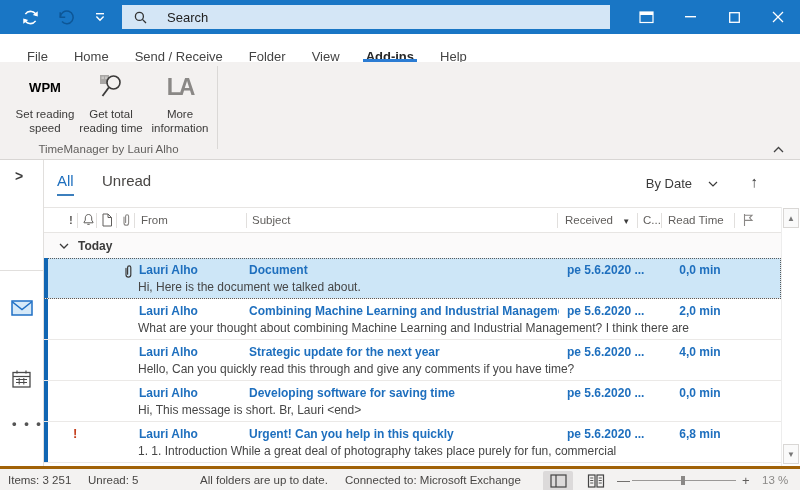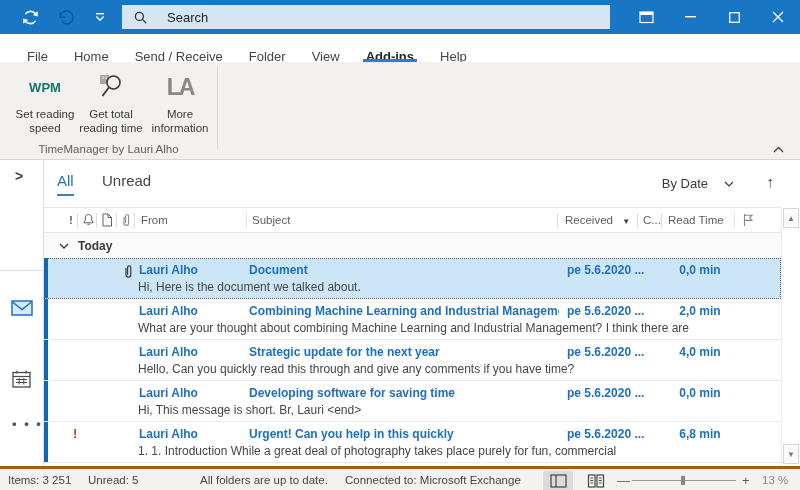--- a/index.html
+++ b/index.html
@@ -27,38 +27,38 @@
   .rtab.active{font-weight:bold;color:#262626;}
   .rtab.active::after{content:"";position:absolute;left:10px;right:10px;bottom:0;height:3px;background:var(--accent);}
 
   
   .ribbon{position:relative;height:98px;background:#f3f1f0;border-bottom:1px solid #d8d6d4;}
   .rgroup{position:absolute;left:0;top:0;width:217px;height:100%;}
   .rbtns{display:flex;padding:8px 0 0 12px;}
   .rbtn{width:66px;display:flex;flex-direction:column;align-items:center;}
   .rbtn .r-ico{height:34px;display:flex;align-items:center;justify-content:center;}
   .rbtn .r-lbl{font-size:11.5px;line-height:14px;text-align:center;color:#3b3a39;margin-top:3px;}
-  .wpm{font-weight:bold;font-size:13px;color:#0f766e;}
+  .wpm{font-weight:bold;font-size:13px;color:#000000;}
   .la{font-weight:bold;font-size:23px;color:#8a8886;letter-spacing:-2px;}
   .gdivider{position:absolute;left:217px;top:4px;bottom:10px;width:1px;background:#dad8d6;}
   .glabel{position:absolute;left:0;bottom:4px;width:217px;text-align:center;font-size:11.5px;color:#605e5c;}
   .collapse{position:absolute;right:16px;bottom:6px;}
 
   
   .main{display:flex;height:306px;}
   .navstrip{width:44px;background:#fff;border-right:1px solid #e1dfdd;position:relative;flex:0 0 auto;}
   .nav-expand{position:absolute;left:15px;top:8px;font-size:14px;font-weight:bold;color:#3b3b3b;}
   .nav-div{position:absolute;left:0;right:0;top:110px;height:1px;background:#e1dfdd;}
   .nav-mail{position:absolute;left:11px;top:140px;}
   .nav-cal{position:absolute;left:12px;top:210px;}
   .nav-dots{position:absolute;left:12px;top:256px;font-size:13px;letter-spacing:2px;color:#555;font-weight:bold;}
 
   .listpane{flex:1;position:relative;background:#fff;overflow:hidden;}
 
-  .filterbar{position:absolute;left:0;right:0;top:0;height:47px;}
+  .filterbar{position:absolute;left:0;right:16px;top:0;height:47px;}
   .vt{position:absolute;top:12px;font-size:15px;}
   .vt-all{left:13px;color:var(--link);padding-bottom:5px;border-bottom:2px solid #3c7fbd;}
   .vt-unread{left:58px;color:#484644;}
   .sortctl{position:absolute;right:66px;top:16px;font-size:13px;color:#3b3b3b;display:flex;align-items:center;gap:16px;}
   .sortdir{position:absolute;right:26px;top:13px;font-size:15px;color:#3b3b3b;}
 
   .colheaders{position:absolute;left:0;right:0;top:47px;height:26px;border-top:1px solid #e7e5e3;
               border-bottom:1px solid #e7e5e3;font-size:11.5px;color:#605e5c;}
   .ch{position:absolute;top:6px;}
   .chdiv{position:absolute;top:5px;width:1px;height:15px;background:#e1dfdd;}

